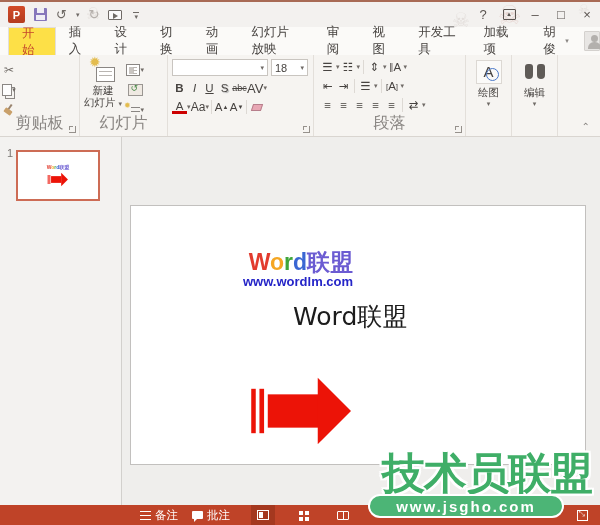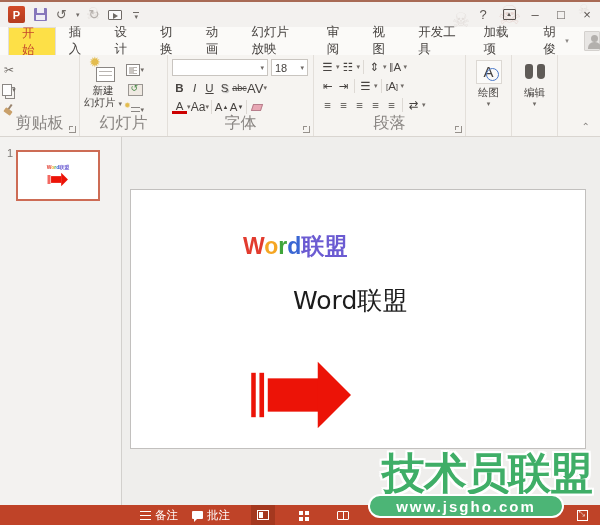--- a/index.html
+++ b/index.html
@@ -77,21 +77,21 @@
   .binoc::before { left:1px; } .binoc::after { right:1px; }
   .collapse { position:absolute; right:10px; bottom:4px; font-size:10px; color:#8a8683; }
 
   
   .content { height:368px; display:flex; background:#efeeec; }
   .thumbpanel { width:122px; background:#f3f2f0; border-right:1px solid #d2d0cd; position:relative; }
   .thumb-num { position:absolute; left:7px; top:10px; font-size:11px; color:#7a7672; }
   .thumb { position:absolute; left:16px; top:13px; width:84px; height:51px; background:#fff; border:2px solid #cd6c55; display:flex; flex-direction:column; align-items:center; justify-content:center; gap:2px; }
   .thumb-word { font-size:5px; font-weight:bold; line-height:6px; }
   .editing { flex:1; position:relative; }
-  .slide { position:absolute; left:8px; top:52px; width:456px; height:260px; background:#fff; border:1px solid #c2c0be;text-align:right; }
+  .slide { position:absolute; left:8px; top:68px; width:456px; height:260px; background:#fff; border:1px solid #c2c0be;text-align:right; }
   .logo { position:absolute; left:112px; top:44px; line-height:24px; }
   .logo-word { font-size:23px; font-weight:bold; letter-spacing:0; }
   .logo-url { font-size:13px; font-weight:bold; line-height:15px; }
   .slide-title { position:absolute; left:162px; top:94px; font-size:25px; color:#1c1c1c; font-family:"DejaVu Sans",sans-serif; }
   .arrow-svg { position:absolute; left:120px; top:168px; width:102px; height:74px; }
   .thumb-arrow { width:24px; height:15px; }
 
   
   .wm-brand { position:absolute; right:8px; bottom:22px; font-size:43px; font-weight:bold; letter-spacing:-1px; z-index:6;
     text-shadow:-2px -2px 0 #fff, 2px -2px 0 #fff, -2px 2px 0 #fff, 2px 2px 0 #fff, 0 -2px 0 #fff, 0 2px 0 #fff, -2px 0 0 #fff, 2px 0 0 #fff; }
@@ -259,21 +259,20 @@
         </span>
       <span class="fbtn">
           <span>A</span>
           <sup style="font-size:6px">▼</sup>
         </span>
       <span class="sep-v"></span>
       <span class="fbtn">
           <span class="eraser"></span>
         </span>
     </div>
-    <div class="rgroup-label">字体</div>
     <span class="launcher"></span>
   </div>
 
   <div class="rgroup" style="width:152px; padding:4px 4px 0 6px">
     <div style="display:flex; align-items:center; gap:1px">
       <span class="fbtn">☰</span>
         <span class="tiny-caret">▾</span>
       <span class="fbtn">☷</span>
         <span class="tiny-caret">▾</span>
       <span class="sep-v"></span>
@@ -344,20 +343,21 @@
       <svg class="thumb-arrow arrow-fill" style="fill: rgb(236, 19, 7);">
           <use href="#striped-arrow"></use>
         </svg>
     </div>
   </div>
 
   <div class="editing">
     <div class="slide">
       <div class="logo">
         <div class="logo-word logo-letters"><span style="color: rgb(226, 59, 46);">W</span><span style="color: rgb(245, 166, 35);">o</span><span style="color: rgb(63, 165, 58);">r</span><span style="color: rgb(58, 102, 211);">d</span><span style="color: rgb(107, 91, 210);">联盟</span></div>
+        <div class="logo-url" id="logo-url" style="color: rgb(37, 37, 200);">www.wordlm.com</div>
       </div>
       <div class="slide-title">Word联盟</div>
       <svg class="arrow-svg arrow-fill" viewBox="0 0 110 80" style="fill: rgb(236, 19, 7);">
           <use href="#striped-arrow"></use>
         </svg>
     </div>
   </div>
 </div>
 
 <div class="wm-brand" id="wm-brand" style="color: rgb(63, 174, 103);">技术员联盟</div>

